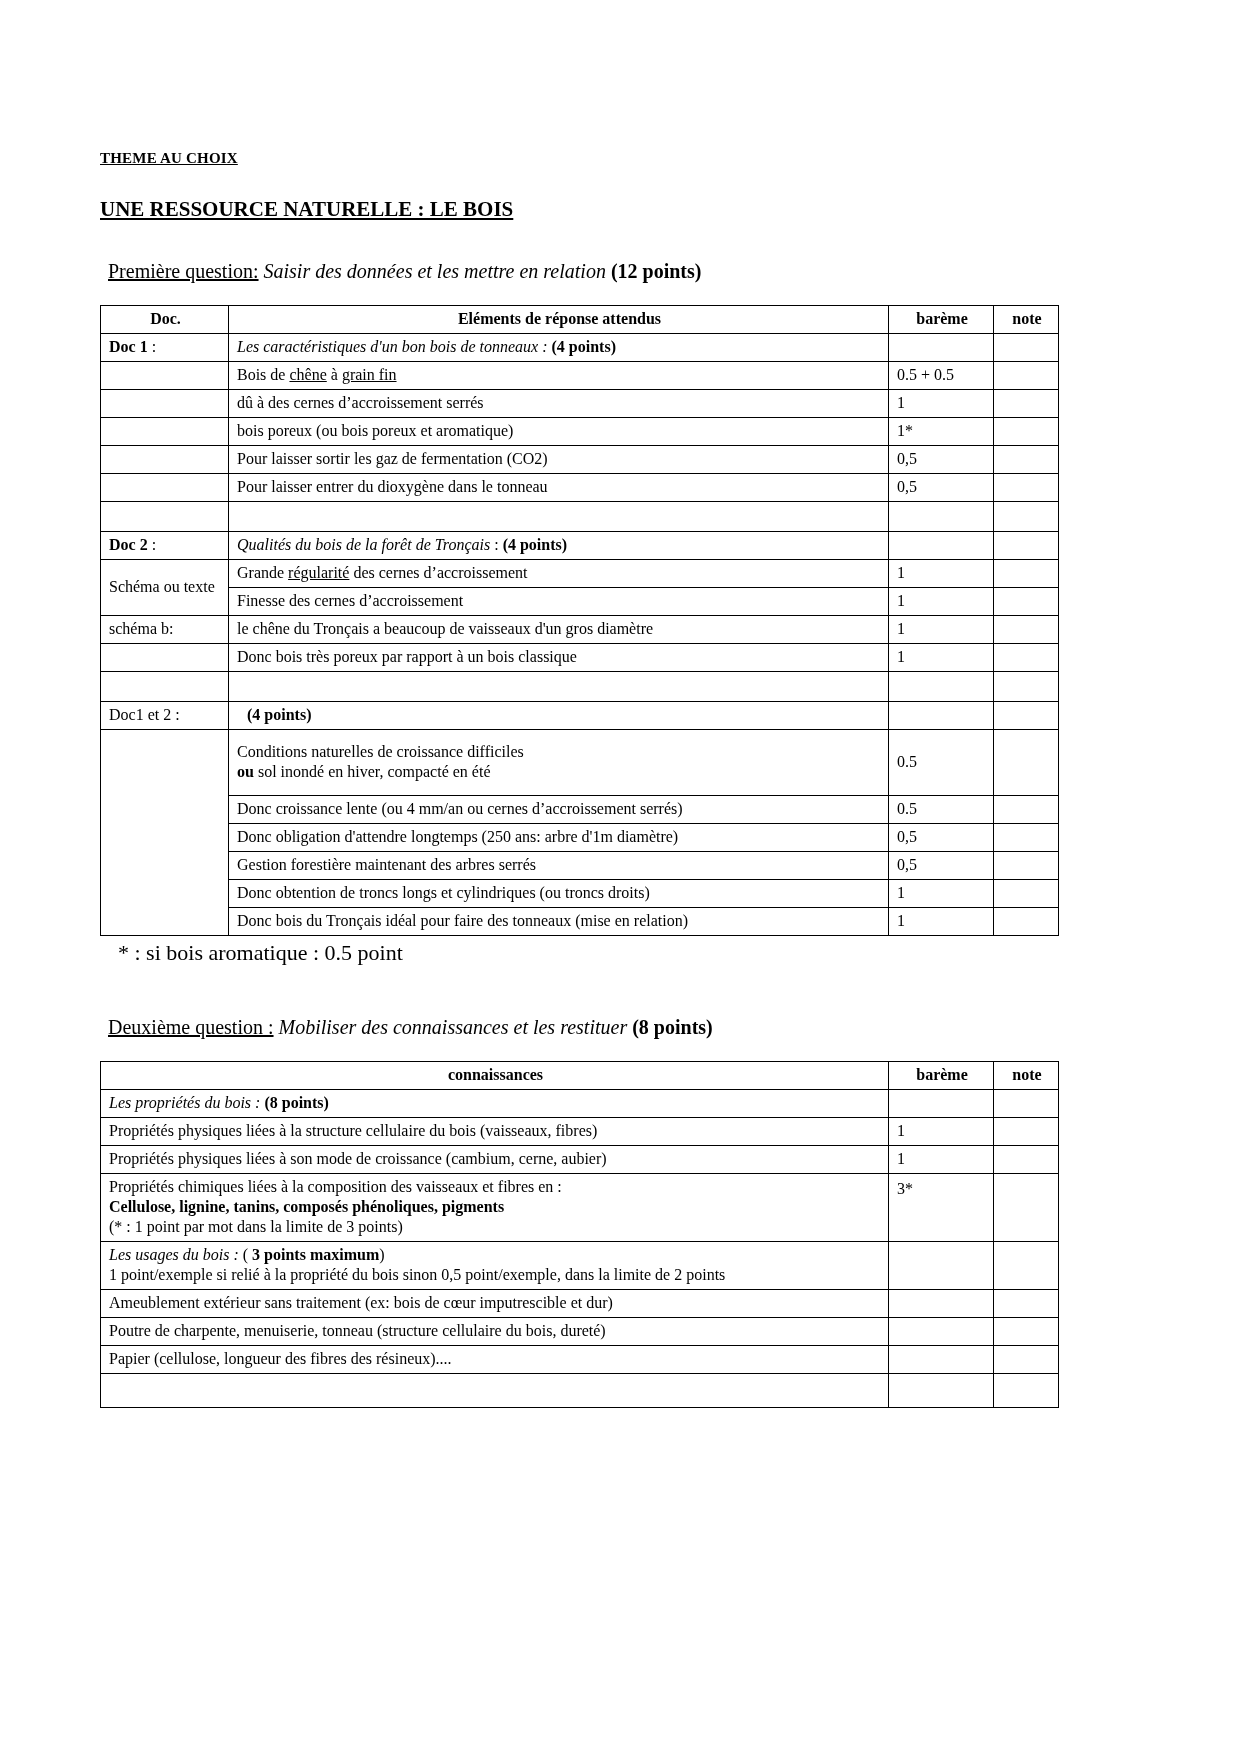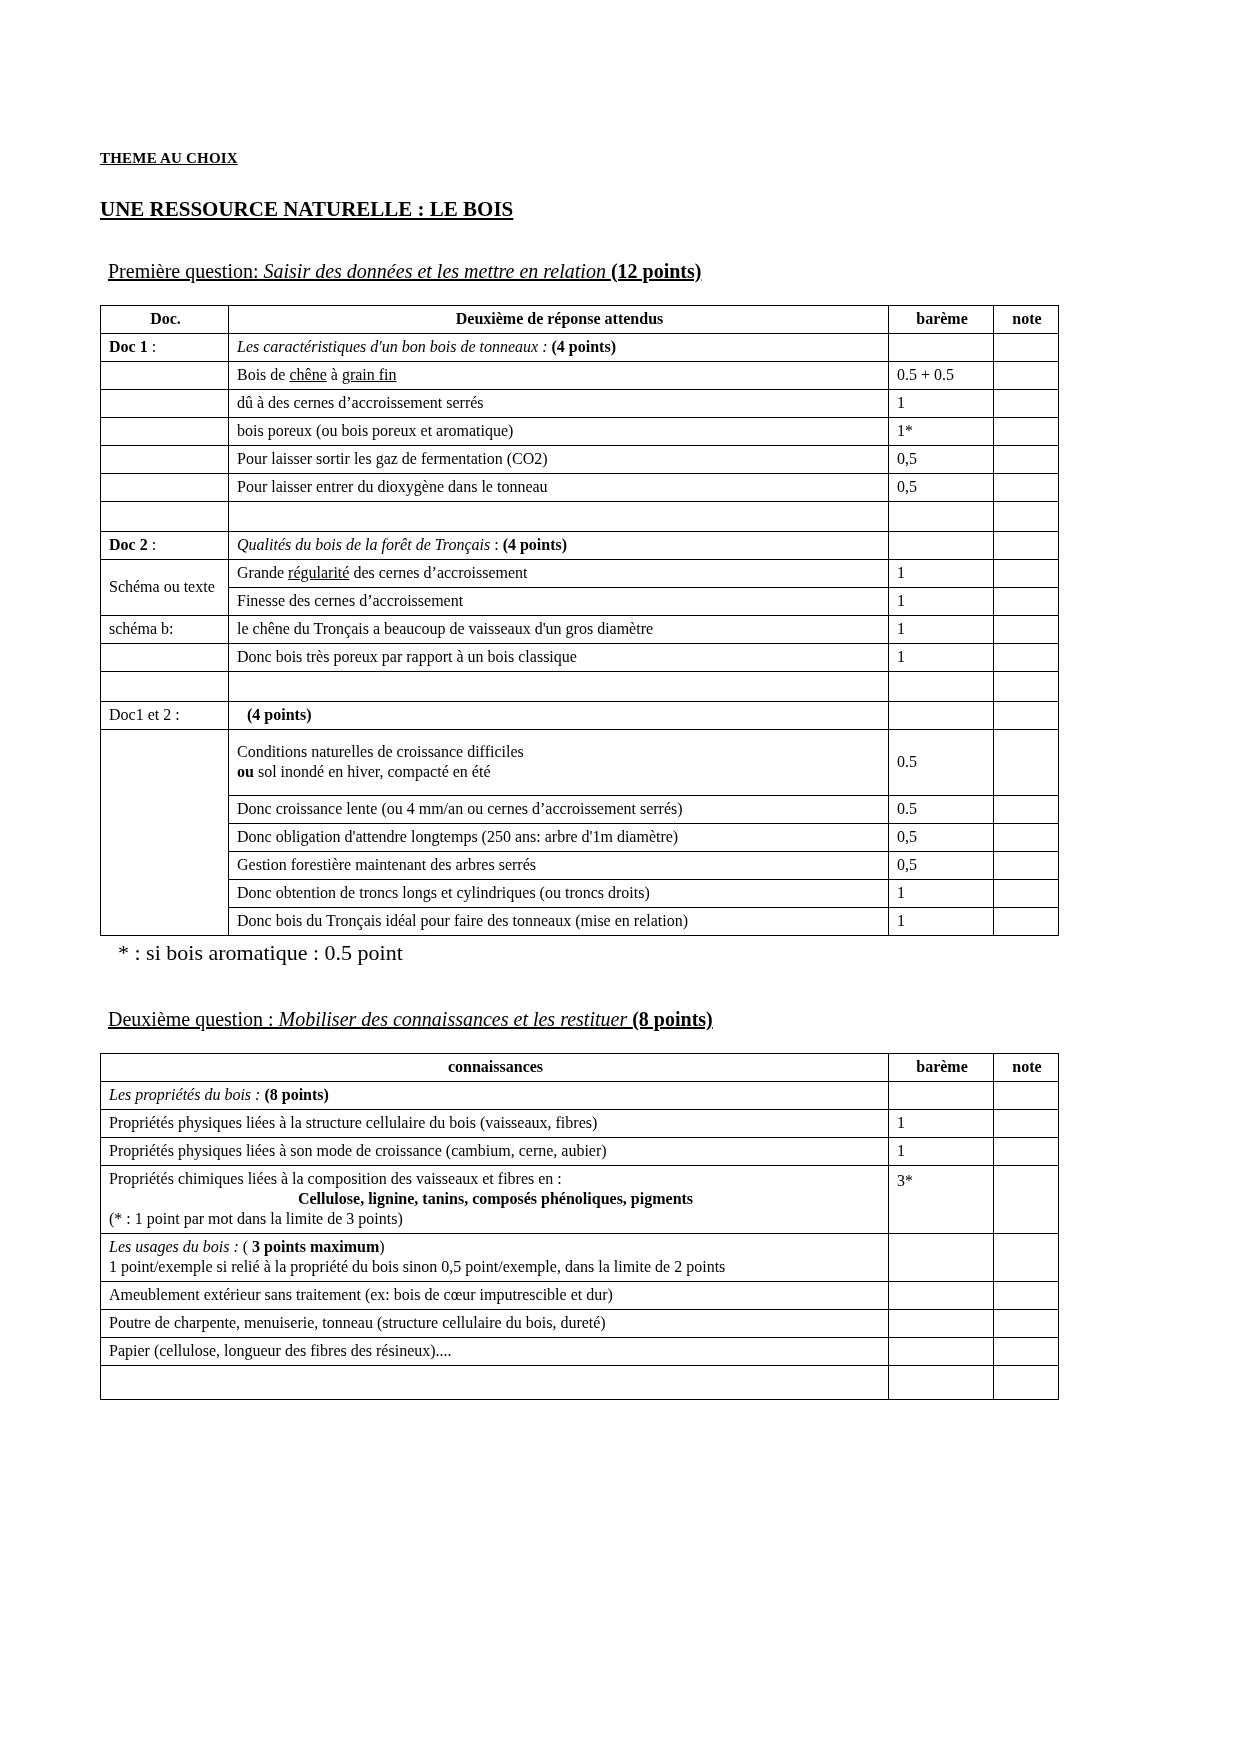--- a/index.html
+++ b/index.html
@@ -38,23 +38,22 @@
   }
   .doc-title {
     text-align: left;
     font-weight: bold;
     font-size: 21px;
     text-decoration: underline;
     margin: 0 0 38px 0;
   }
   .q-line {
     font-size: 20px;
-    margin: 8px 0 22px 0;
+    margin: 16px 0 22px 0;
     padding-left: 8px;
-    text-decoration: underline;
   }
   .q-line .q-label {
     text-decoration: underline;
   }
   .q-line .q-italic {
     font-style: italic;
   }
   .q-line .q-pts {
     font-weight: bold;
   }
@@ -75,21 +74,21 @@
   .col-bareme { width: 105px; }
   .col-note { width: 65px; }
 
   .col-k-main { width: 788px; }
 
   td.center { }
   td.hdr {
     text-align: center;
     font-weight: bold;
   }
-  .bold { font-weight: bold; text-align: center; }
+  .bold { font-weight: bold; }
   .ital { font-style: italic; }
   .ul { text-decoration: underline; }
   tr.spacer td { height: 22px; }
   .small-note {
     font-size: 22px;
     margin: 4px 0 0 4px;
     padding-left: 14px;
   }
   .gap-lg { height: 34px; }
   td.tall { height: 58px; }
@@ -112,21 +111,21 @@
     <table class="grid">
       <colgroup>
         <col class="col-doc">
           <col class="col-main">
           <col class="col-bareme">
           <col class="col-note">
       </colgroup>
       <tbody>
         <tr>
           <td class="hdr">Doc.</td>
-          <td class="hdr">Deuxième de réponse attendus</td>
+          <td class="hdr">Eléments de réponse attendus</td>
           <td class="hdr">barème</td>
           <td class="hdr">note</td>
         </tr>
 
         <tr>
           <td><span class="bold">Doc 1 </span><span>:</span></td>
           <td><span class="ital">Les caractéristiques d'un bon bois de tonneaux : </span><span class="bold">(4 points)</span></td>
           <td class="center"></td>
           <td class="center"></td>
         </tr>

